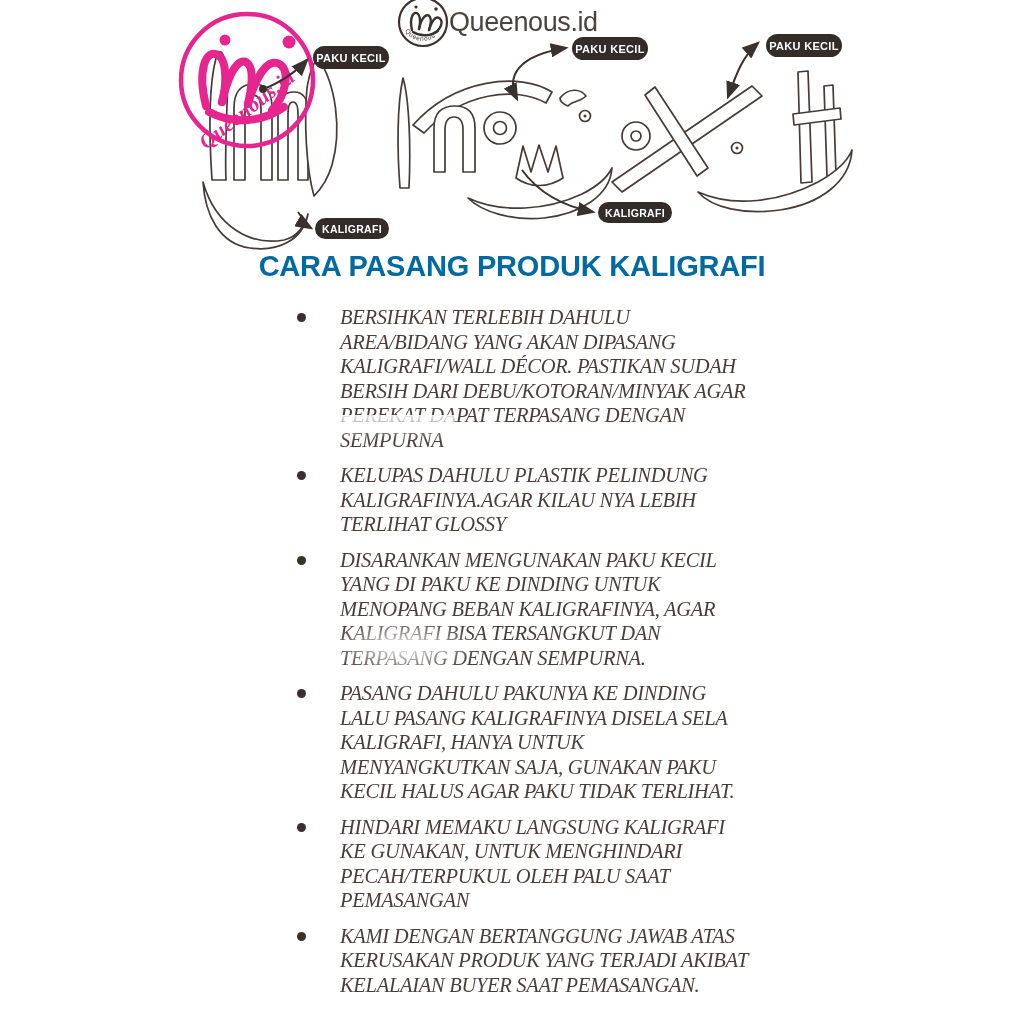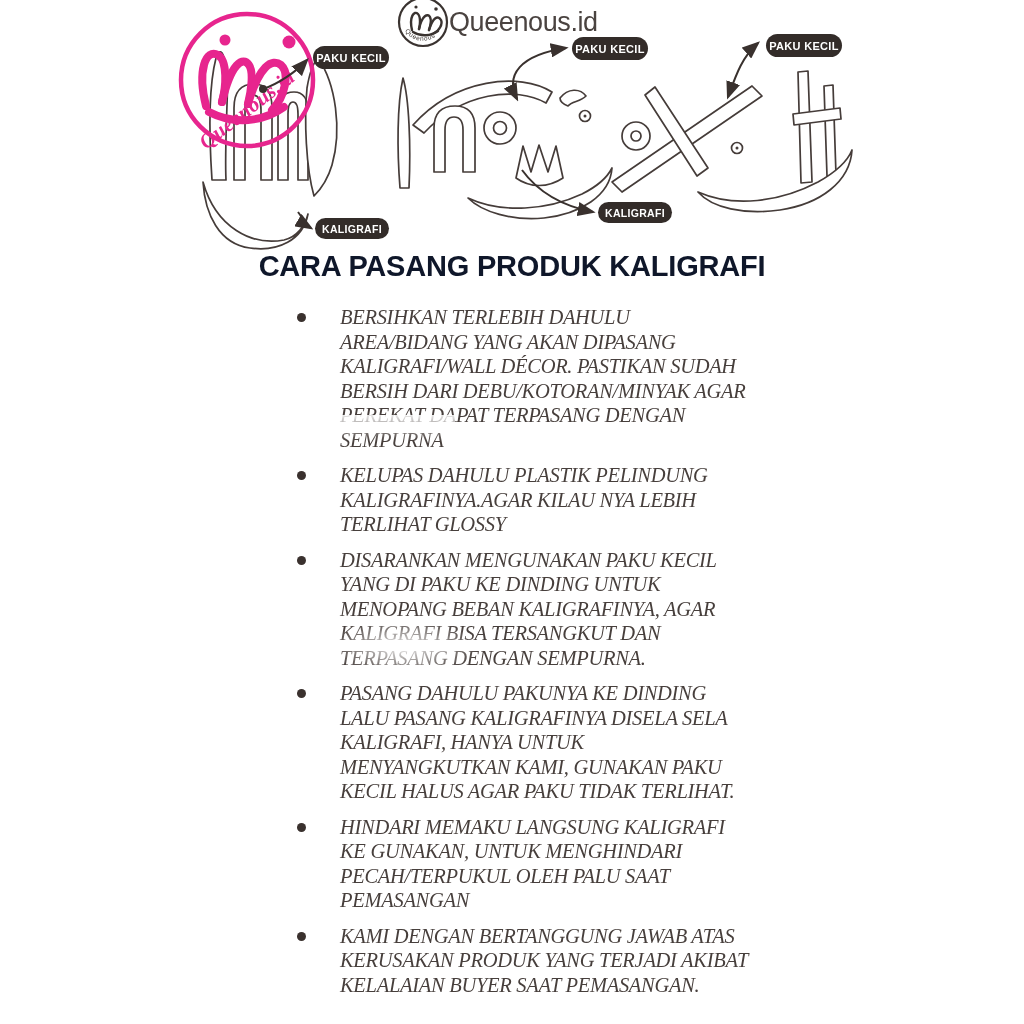--- a/index.html
+++ b/index.html
@@ -31,21 +31,21 @@
     font-family:"Liberation Sans", sans-serif; white-space:nowrap;
   }
   .badge.b1 { left:313px; top:46px;  width:76px; height:23px; }
   .badge.b2 { left:572px; top:37px;  width:76px; height:23px; }
   .badge.b3 { left:766px; top:34px;  width:76px; height:23px; }
   .badge.k1 { left:315px; top:218px; width:74px; height:21px; font-size:10.5px; }
   .badge.k2 { left:598px; top:202px; width:74px; height:21px; font-size:10.5px; }
 
   .title {
     position:absolute; top:250px; left:0; width:1024px; margin:0; text-align:center;
-    font-size:29px; font-weight:bold; color:#0f172a; letter-spacing:-0.2px;
+    font-size:29px; font-weight:bold; color:#0369a1; letter-spacing:-0.2px;
     font-family:"Liberation Sans", sans-serif;
   }
 
   .instructions {
     position:absolute; left:340px; top:305px; width:500px; margin:0; padding:0;
     list-style:none; font-family:"Liberation Serif", serif; font-size:20.5px;
     line-height:24.5px; color:#473f3c; letter-spacing:-0.3px;font-style:italic;
   }
   .instructions li { position:relative; margin:0 0 11px 0; white-space:pre-line; }
   .instructions li::before {
@@ -158,21 +158,21 @@
 KALIGRAFINYA.AGAR KILAU NYA LEBIH
 TERLIHAT GLOSSY</li>
     <li>DISARANKAN MENGUNAKAN PAKU KECIL
 YANG DI PAKU KE DINDING UNTUK
 MENOPANG BEBAN KALIGRAFINYA, AGAR
 KALIGRAFI BISA TERSANGKUT DAN
 TERPASANG DENGAN SEMPURNA.</li>
     <li>PASANG DAHULU PAKUNYA KE DINDING
 LALU PASANG KALIGRAFINYA DISELA SELA
 KALIGRAFI, HANYA UNTUK
-MENYANGKUTKAN KAMI, GUNAKAN PAKU
+MENYANGKUTKAN SAJA, GUNAKAN PAKU
 KECIL HALUS AGAR PAKU TIDAK TERLIHAT.</li>
     <li>HINDARI MEMAKU LANGSUNG KALIGRAFI
 KE GUNAKAN, UNTUK MENGHINDARI
 PECAH/TERPUKUL OLEH PALU SAAT
 PEMASANGAN</li>
     <li>KAMI DENGAN BERTANGGUNG JAWAB ATAS
 KERUSAKAN PRODUK YANG TERJADI AKIBAT
 KELALAIAN BUYER SAAT PEMASANGAN.</li>
   </ul>
 

